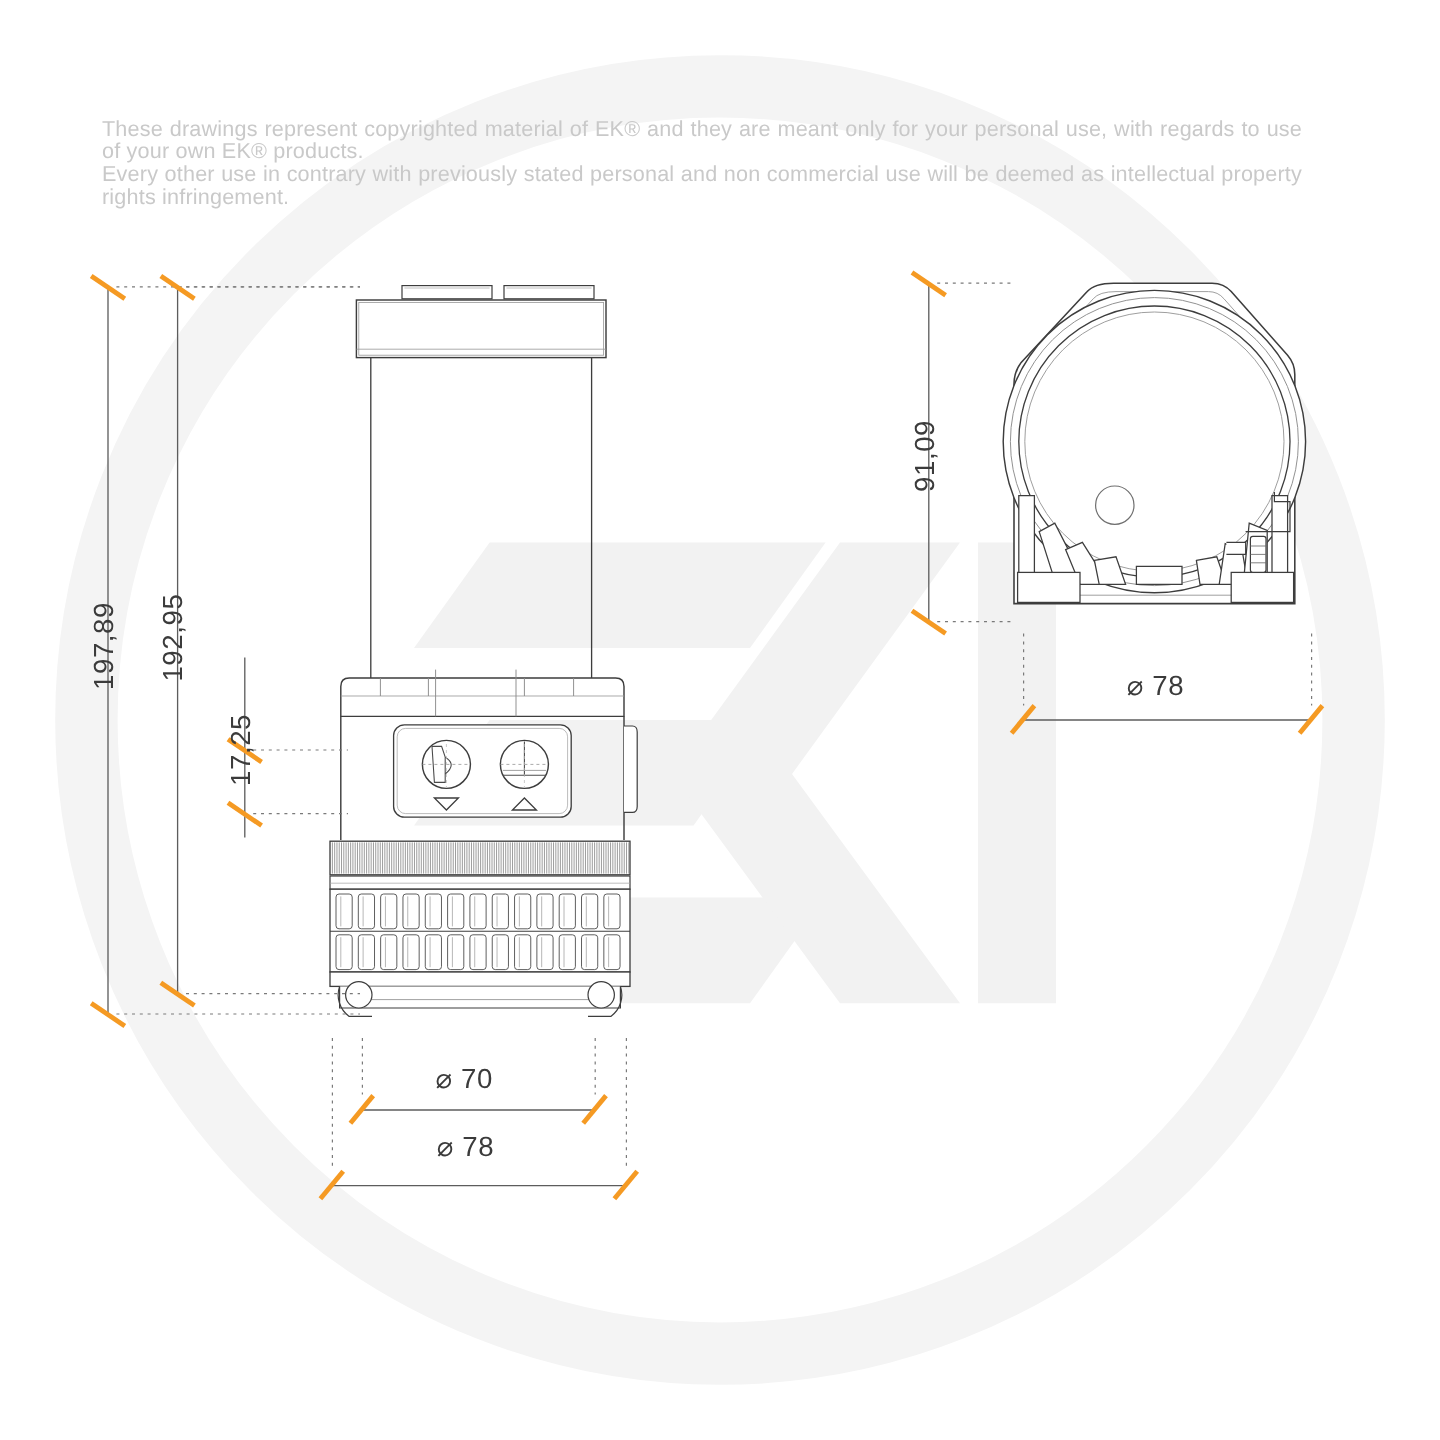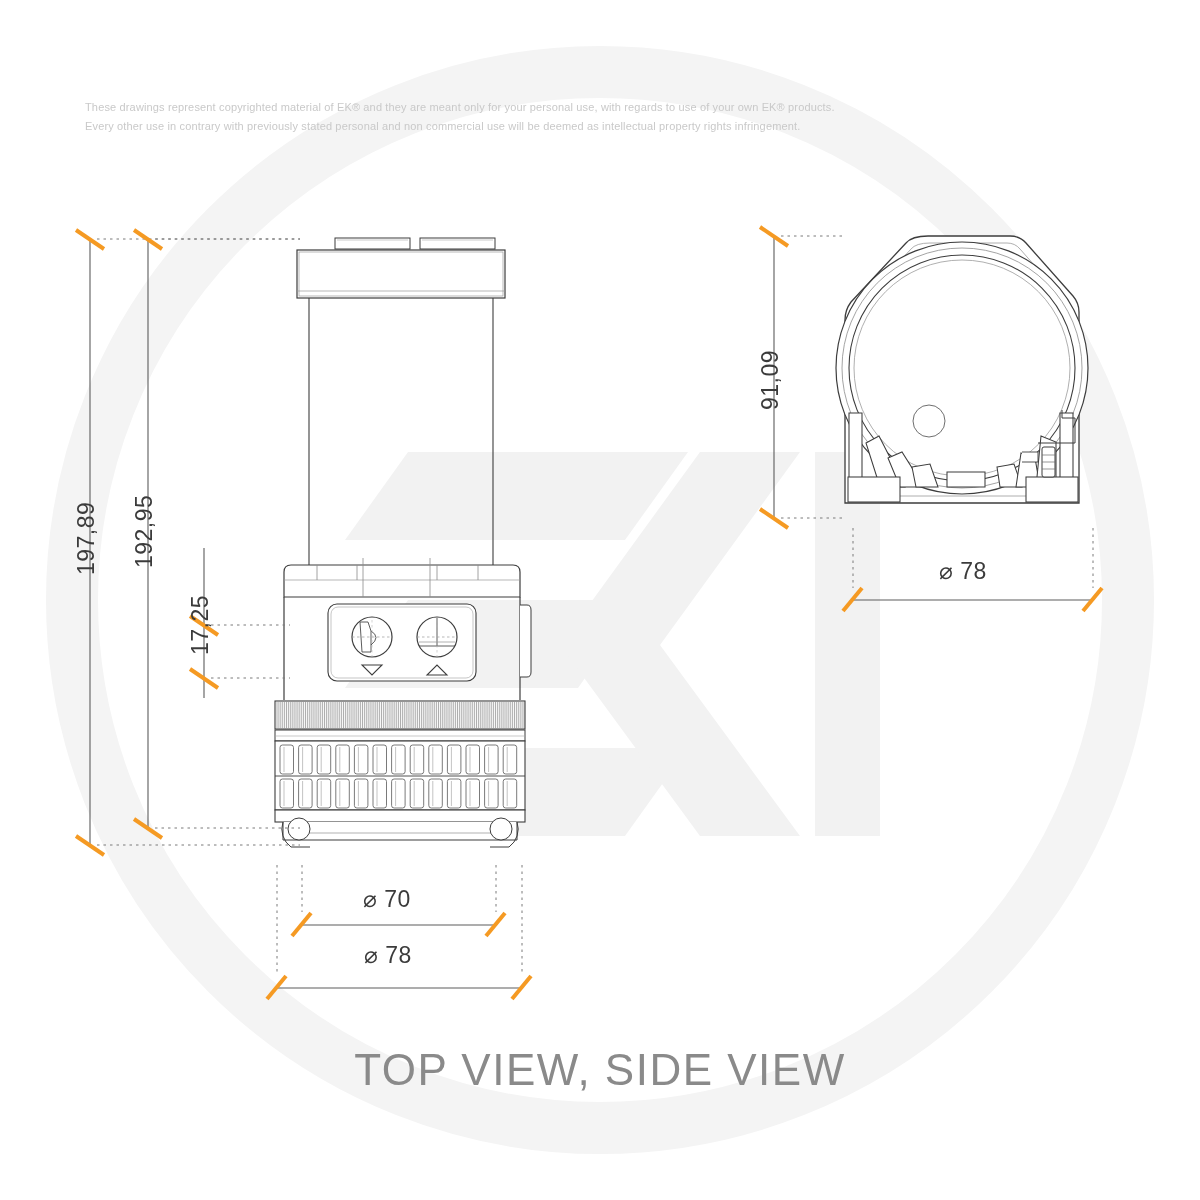--- a/index.html
+++ b/index.html
@@ -22,21 +22,21 @@
     left: 0;
     top: 0;
     width: 1200px;
     height: 1200px;
   }
   .disclaimer {
     position: absolute;
     left: 85px;
     top: 98px;
     width: 1000px;
-    font-size: 11px;
+    font-size: 18px;
     line-height: 19px;
     color: #c9c9c9;
     letter-spacing: 0.15px;
     text-align: justify;
     white-space: pre-line;
     font-family: "Liberation Sans", sans-serif;
     user-select: none;
   }
   .view-title {
     position: absolute;
@@ -478,15 +478,14 @@
   <div class="dim-label vert" style="left:187px; top:655px;">17,25</div>
 
   <div class="dim-label" style="left:363px; top:886px;">⌀ 70</div>
 
   <div class="dim-label" style="left:364px; top:942px;">⌀ 78</div>
 
   <div class="dim-label vert" style="left:757px; top:410px;">91,09</div>
 
   <div class="dim-label" style="left:939px; top:558px;">⌀ 78</div>
 
-  <div class="view-title">TOP VIEW, SIDE VIEW</div>
 
 </div>
 
 </body></html>

